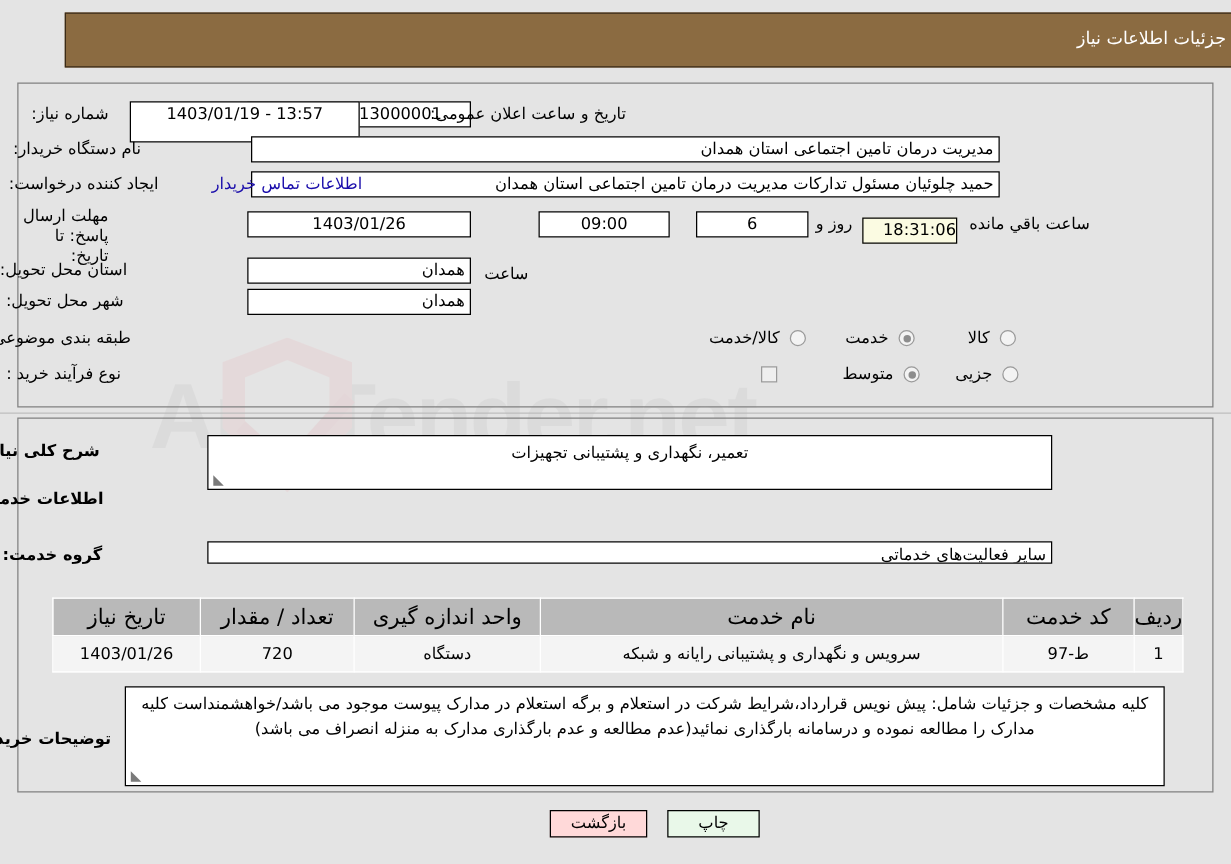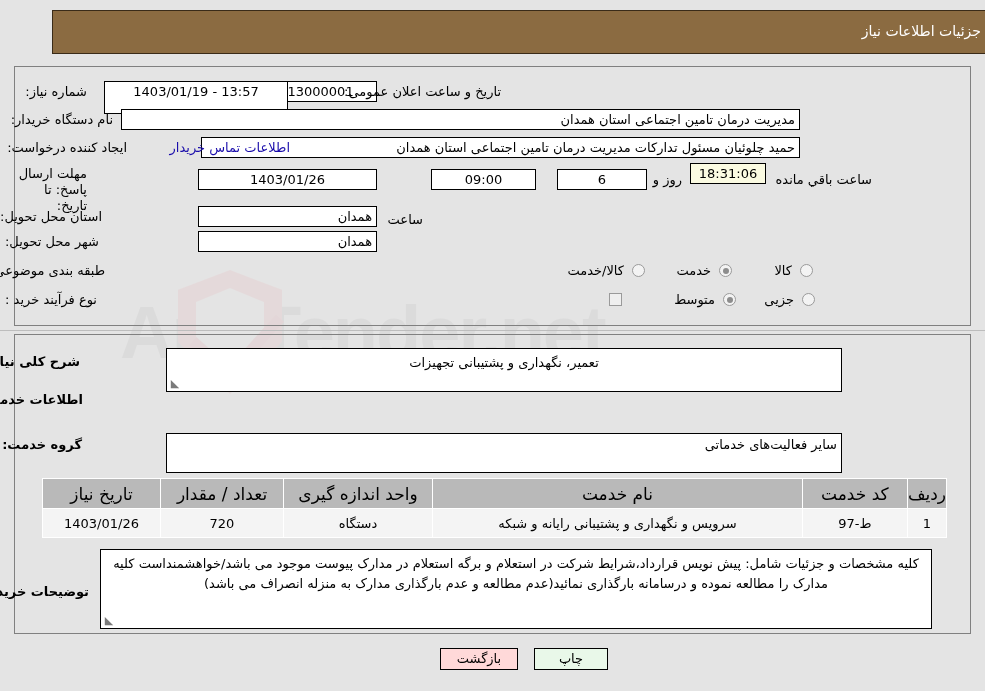--- a/index.html
+++ b/index.html
@@ -253,35 +253,35 @@
   <div class="panel" id="panel-mid"></div>
 
   <div class="lbl" style="right:898px; top:84px;">شماره نیاز:</div>
   <div class="box center" style="right:608px; top:81px; width:179px; height:21px; line-height:19px;">1103050113000001</div>
 
   <div class="lbl" style="right:484px; top:84px;">تاریخ و ساعت اعلان عمومی:</div>
 
   <div class="box center" style="left:104px; top:81px; width:184px; height:33px; line-height:19px;">13:57 - 1403/01/19</div>
 
   <div class="lbl" style="right:872px; top:112px;">نام دستگاه خریدار:</div>
-  <div class="box right" style="right:185px; top:109px; width:679px; height:21px; line-height:19px;padding-left:32px;">مدیریت درمان تامین اجتماعی استان همدان</div>
+  <div class="box right" style="right:185px; top:109px; width:599px; height:21px; line-height:19px;padding-left:32px;">مدیریت درمان تامین اجتماعی استان همدان</div>
 
   <div class="lbl" style="right:858px; top:140px;">ایجاد کننده درخواست:</div>
   <div class="box right" style="right:185px; top:137px; width:599px; height:21px; line-height:19px;">حمید چلوئیان مسئول تدارکات مدیریت درمان تامین اجتماعی استان همدان</div>
   <div class="link" style="right:695px; top:140px;">اطلاعات تماس خریدار</div>
 
   <div class="lbl" style="right:898px; top:166px; text-align:right; width:70px; white-space:normal; line-height:16px;">مهلت ارسال پاسخ: تا تاریخ:</div>
 
   <div class="box center" style="right:608px; top:169px; width:179px; height:21px; line-height:19px;">1403/01/26</div>
   <div class="lbl" style="right:562px; top:172px;margin-top:40px;">ساعت</div>
   <div class="box center" style="right:449px; top:169px; width:105px; height:21px; line-height:19px;">09:00</div>
 
   <div class="box center" style="right:338px; top:169px; width:90px; height:21px; line-height:19px;">6</div>
   <div class="lbl" style="right:303px; top:172px;">روز و</div>
-  <div class="box center yellow" style="right:219px; top:163px; width:76px; height:21px; line-height:19px;">18:31:06</div>
+  <div class="box center yellow" style="right:219px; top:174px; width:76px; height:21px; line-height:19px;text-align:right;">18:31:06</div>
   <div class="lbl" style="right:113px; top:172px;">ساعت باقي مانده</div>
 
   <div class="lbl" style="right:883px; top:209px;">استان محل تحویل:</div>
   <div class="box right" style="right:608px; top:206px; width:179px; height:21px; line-height:19px;">همدان</div>
 
   <div class="lbl" style="right:886px; top:234px;">شهر محل تحویل:</div>
   <div class="box right" style="right:608px; top:231px; width:179px; height:21px; line-height:19px;">همدان</div>
 
   <div class="lbl" style="right:880px; top:263px;">طبقه بندی موضوعی:</div>
 
@@ -308,21 +308,21 @@
 
   <div class="lbl lbl-b" style="right:905px; top:354px;">شرح کلی نیاز:</div>
   <div class="ta" style="right:143px; top:348px; width:676px; height:44px;">
     <span>تعمیر، نگهداری و پشتیبانی تجهیزات</span>
     <span class="grip">◣</span>
   </div>
 
   <div class="lbl lbl-b" style="right:902px; top:392px;">اطلاعات خدمات مورد نیاز</div>
 
   <div class="lbl lbl-b" style="right:903px; top:437px;">گروه خدمت:</div>
-  <div class="box right" style="right:143px; top:433px; width:676px; height:40px; line-height:22px;padding-left:24px;">سایر فعالیت‌های خدماتی</div>
+  <div class="box right" style="right:143px; top:433px; width:676px; height:18px; line-height:22px;padding-left:24px;">سایر فعالیت‌های خدماتی</div>
 
   <table class="tbl">
     <thead>
       <tr>
         <th style="width:33px;">ردیف</th>
         <th style="width:104px;">کد خدمت</th>
         <th>نام خدمت</th>
         <th style="width:148px;">واحد اندازه گیری</th>
         <th style="width:122px;">تعداد / مقدار</th>
         <th style="width:117px;">تاریخ نیاز</th>

